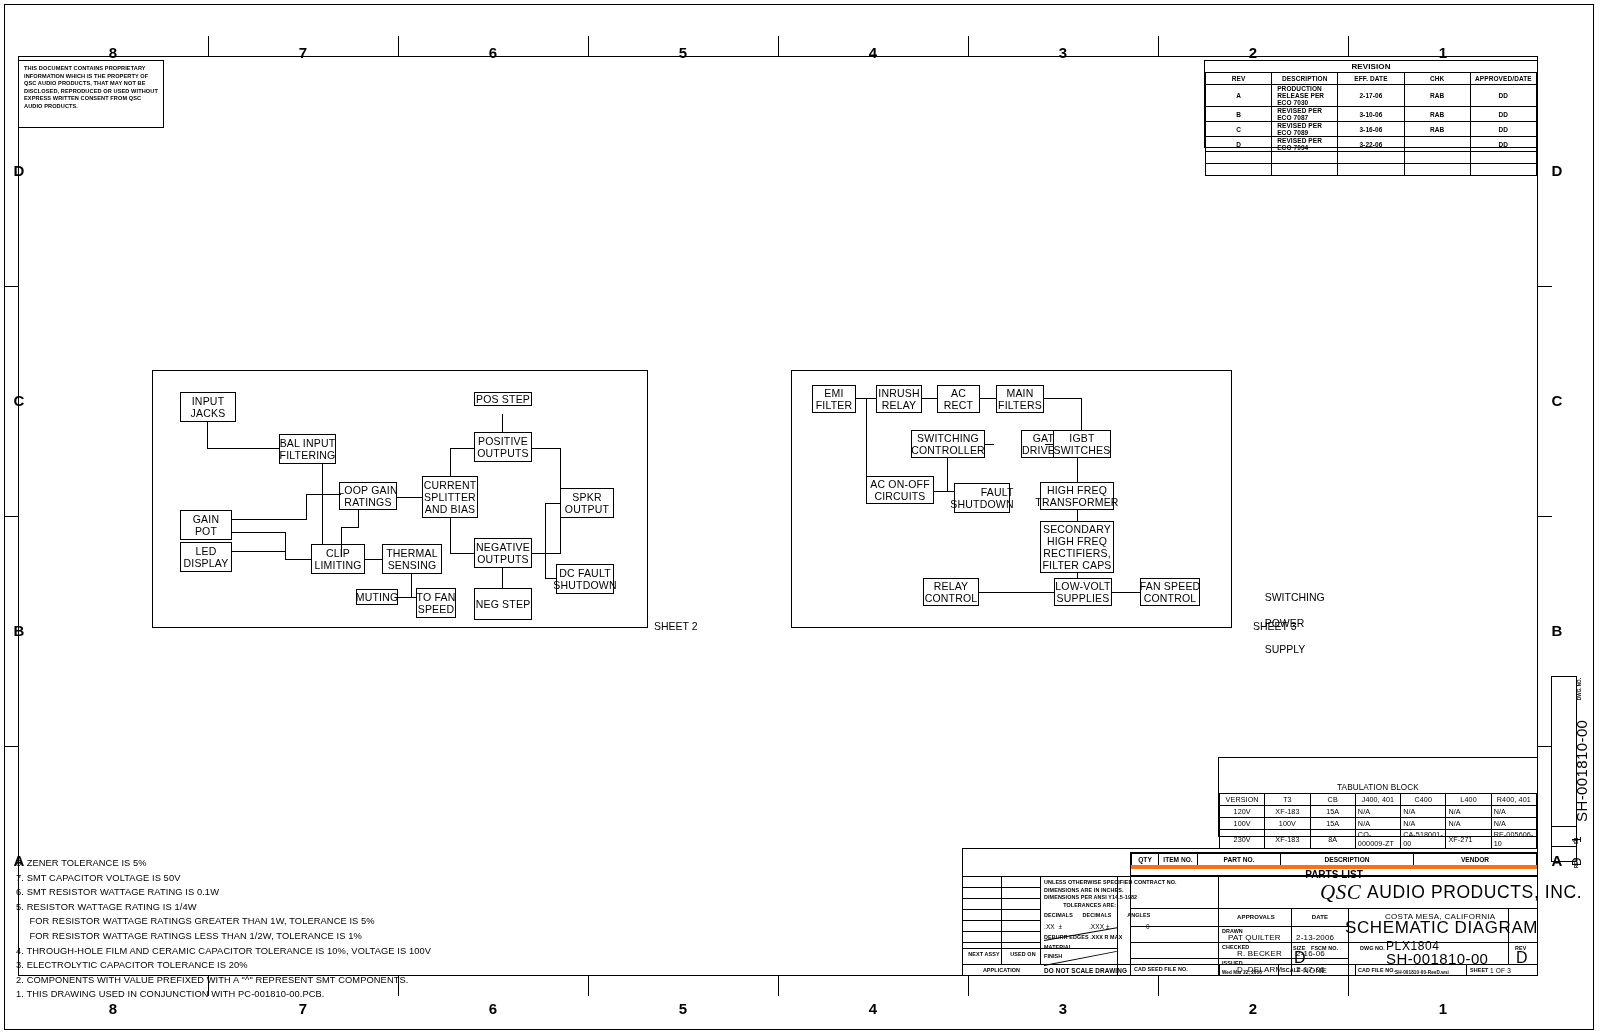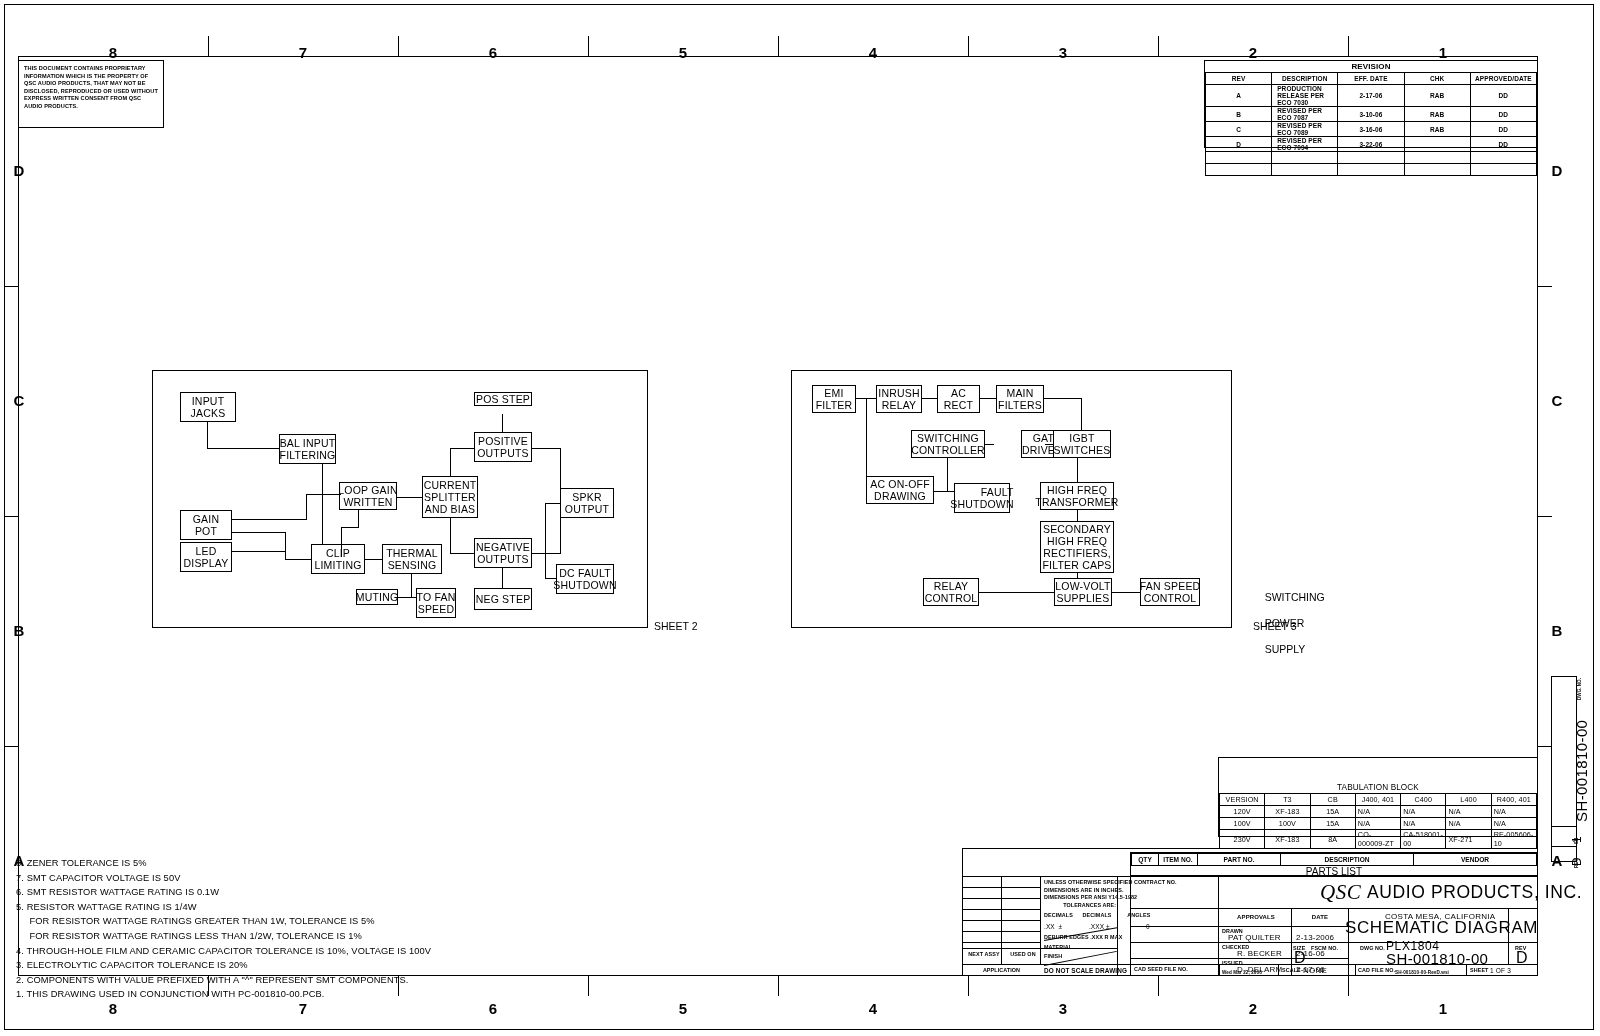--- a/index.html
+++ b/index.html
@@ -45,21 +45,21 @@
   .tbline{position:absolute;background:#000;}
   .tt{position:absolute;font-size:5.4px;font-weight:bold;letter-spacing:.1px;line-height:7px;}
   .tv{position:absolute;font-size:9px;letter-spacing:.2px;}
   .big1{position:absolute;font-size:19px;letter-spacing:.6px;}
   .big2{position:absolute;font-size:17px;letter-spacing:.6px;}
 
   
   .plist{position:absolute;left:1130px;top:852px;width:408px;height:24px;border:1.2px solid #000;box-sizing:border-box;}
   .plist table{border-collapse:collapse;width:100%;table-layout:fixed;}
   .plist td{border:1px solid #000;font-size:6.6px;font-weight:bold;text-align:center;height:11px;padding:0;}
-  .plist .pl2{font-size:10px;font-weight:normal;border:none;border-top:1px solid #f97316;}
+  .plist .pl2{font-size:10px;font-weight:bold;border:none;border-top:4px solid #f97316;}
 
   
   .vert{position:absolute;transform-origin:0 0;transform:rotate(-90deg);white-space:nowrap;}
 </style>
 </head>
 <body>
 
 <div class="sheet">
 
   <div class="outer-border"></div>
@@ -184,37 +184,37 @@
 
   <div class="bx" style="left:180px;top:392px;width:56px;height:30px;white-space:pre;">INPUT
 JACKS</div>
   <div class="bx" style="left:279px;top:434px;width:57px;height:30px;white-space:pre;">BAL INPUT
 FILTERING</div>
   <div class="bx" style="left:180px;top:510px;width:52px;height:30px;white-space:pre;">GAIN
 POT</div>
   <div class="bx" style="left:180px;top:542px;width:52px;height:30px;white-space:pre;">LED
 DISPLAY</div>
   <div class="bx" style="left:339px;top:482px;width:58px;height:28px;white-space:pre;">LOOP GAIN
-WRITTEN</div>
+RATINGS</div>
   <div class="bx" style="left:311px;top:544px;width:54px;height:30px;white-space:pre;">CLIP
 LIMITING</div>
   <div class="bx" style="left:382px;top:544px;width:60px;height:30px;white-space:pre;">THERMAL
 SENSING</div>
   <div class="bx" style="left:356px;top:589px;width:42px;height:16px;white-space:pre;">MUTING</div>
   <div class="bx" style="left:416px;top:588px;width:40px;height:30px;white-space:pre;">TO FAN
 SPEED</div>
   <div class="bx" style="left:422px;top:476px;width:56px;height:42px;white-space:pre;">CURRENT
 SPLITTER
 AND BIAS</div>
   <div class="bx" style="left:474px;top:392px;width:58px;height:14px;white-space:pre;">POS STEP</div>
   <div class="bx" style="left:474px;top:432px;width:58px;height:30px;white-space:pre;">POSITIVE
 OUTPUTS</div>
   <div class="bx" style="left:474px;top:538px;width:58px;height:30px;white-space:pre;">NEGATIVE
 OUTPUTS</div>
-  <div class="bx" style="left:474px;top:588px;width:58px;height:22px;white-space:pre;">NEG STEP</div>
+  <div class="bx" style="left:474px;top:588px;width:58px;height:32px;white-space:pre;">NEG STEP</div>
   <div class="bx" style="left:560px;top:488px;width:54px;height:30px;white-space:pre;">SPKR
 OUTPUT</div>
   <div class="bx" style="left:556px;top:564px;width:58px;height:30px;white-space:pre;">DC FAULT
 SHUTDOWN</div>
 
   <div class="wire" style="left:207px;top:422px;width:1.4px;height:27px;"></div>
   <div class="wire" style="left:207px;top:448px;width:73px;height:1.4px;"></div>
   <div class="wire" style="left:322px;top:464px;width:1.4px;height:81px;"></div>
   <div class="wire" style="left:232px;top:519px;width:75px;height:1.4px;"></div>
   <div class="wire" style="left:306px;top:494px;width:1.4px;height:26px;"></div>
@@ -257,21 +257,21 @@
 RECT</div>
   <div class="bx" style="left:996px;top:385px;width:48px;height:28px;white-space:pre;">MAIN
 FILTERS</div>
   <div class="bx" style="left:911px;top:430px;width:74px;height:28px;white-space:pre;">SWITCHING
 CONTROLLER</div>
   <div class="bx" style="left:993px;top:430px;width:52px;height:28px;white-space:pre;margin-left:28px;">GATE
 DRIVE XF</div>
   <div class="bx" style="left:1053px;top:430px;width:58px;height:28px;white-space:pre;">IGBT
 SWITCHES</div>
   <div class="bx" style="left:866px;top:476px;width:68px;height:28px;white-space:pre;">AC ON-OFF
-DRAWING</div>
+CIRCUITS</div>
   <div class="bx" style="left:954px;top:483px;width:56px;height:30px;white-space:pre;text-align:right;">FAULT
 SHUTDOWN</div>
   <div class="bx" style="left:1040px;top:482px;width:74px;height:28px;white-space:pre;">HIGH FREQ
 TRANSFORMER</div>
   <div class="bx" style="left:1040px;top:521px;width:74px;height:52px;white-space:pre;">SECONDARY
 HIGH FREQ
 RECTIFIERS,
 FILTER CAPS</div>
   <div class="bx" style="left:923px;top:578px;width:56px;height:28px;white-space:pre;">RELAY
 CONTROL</div>

